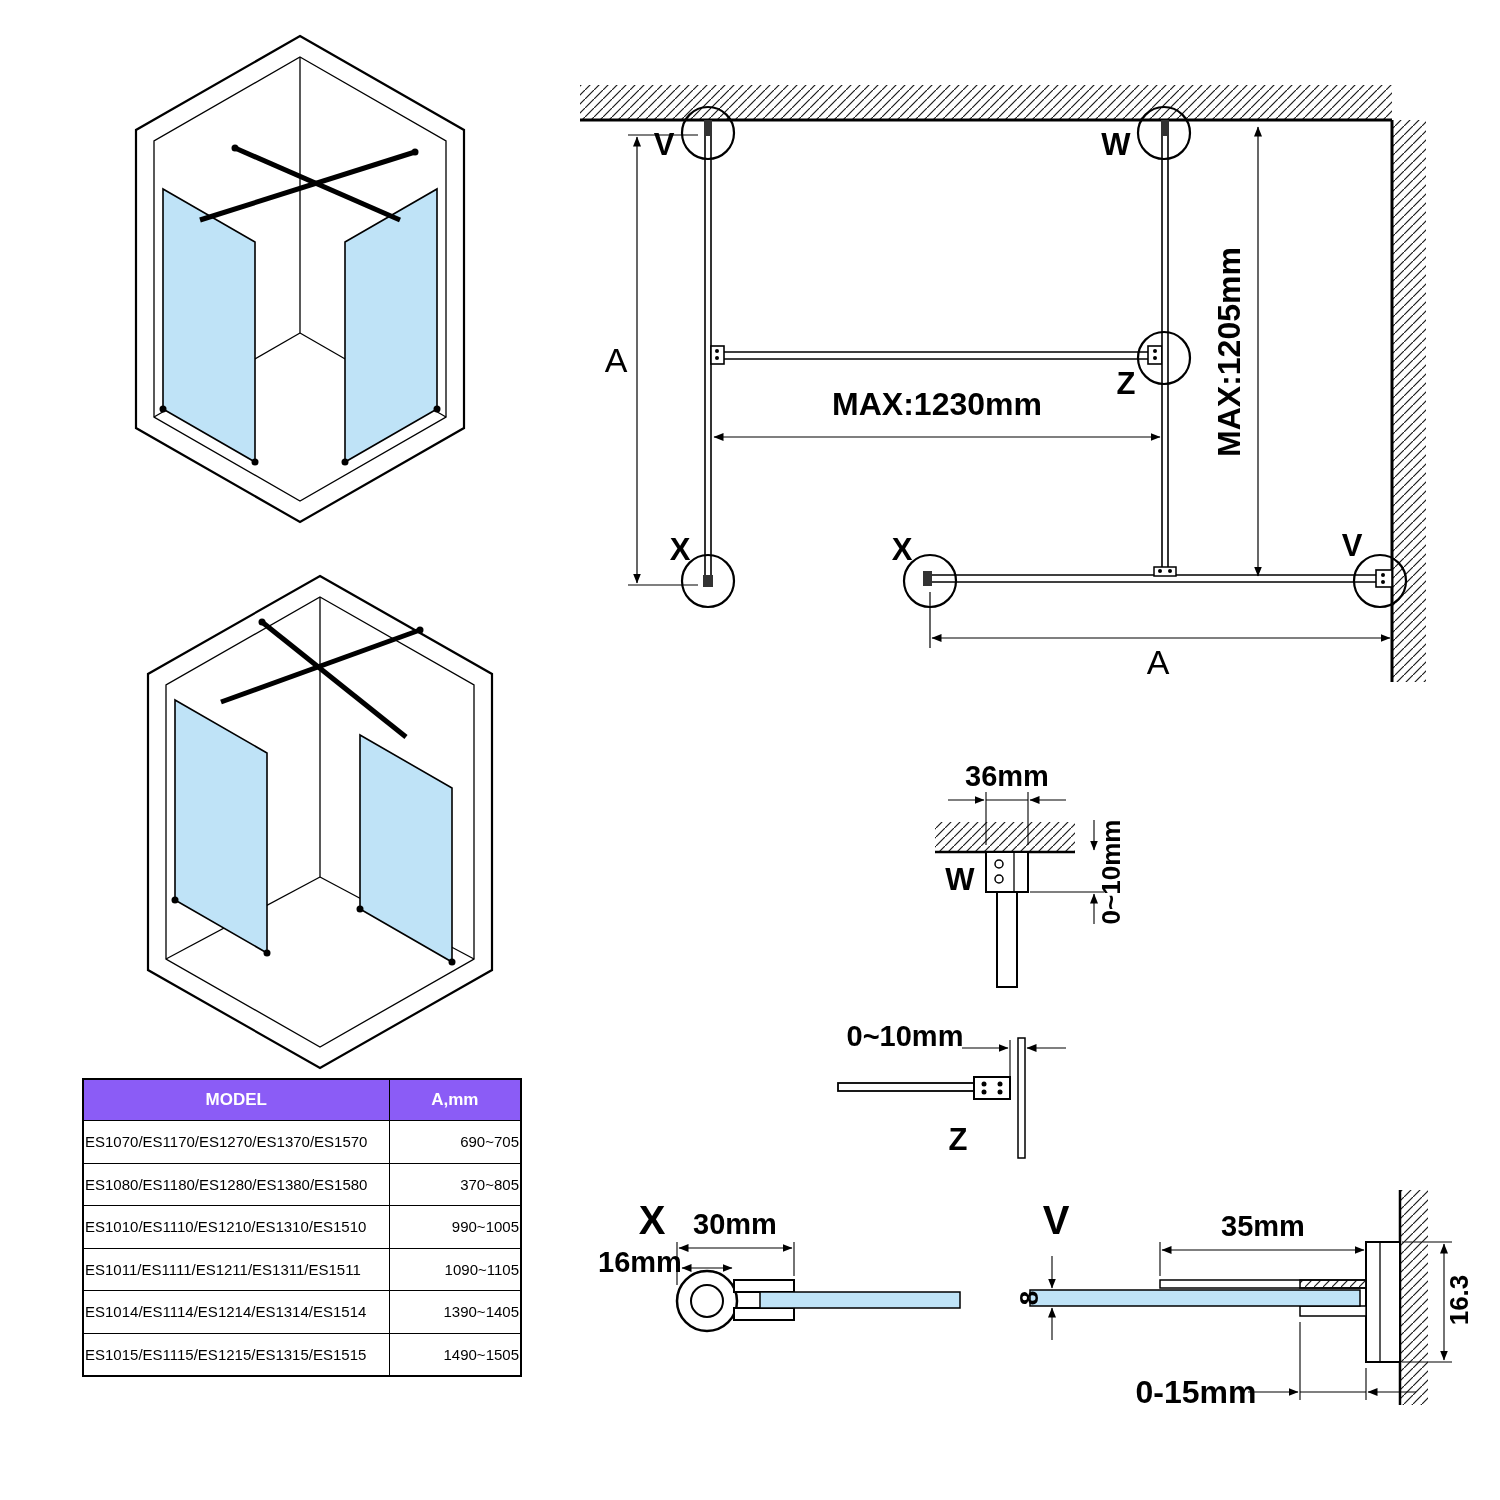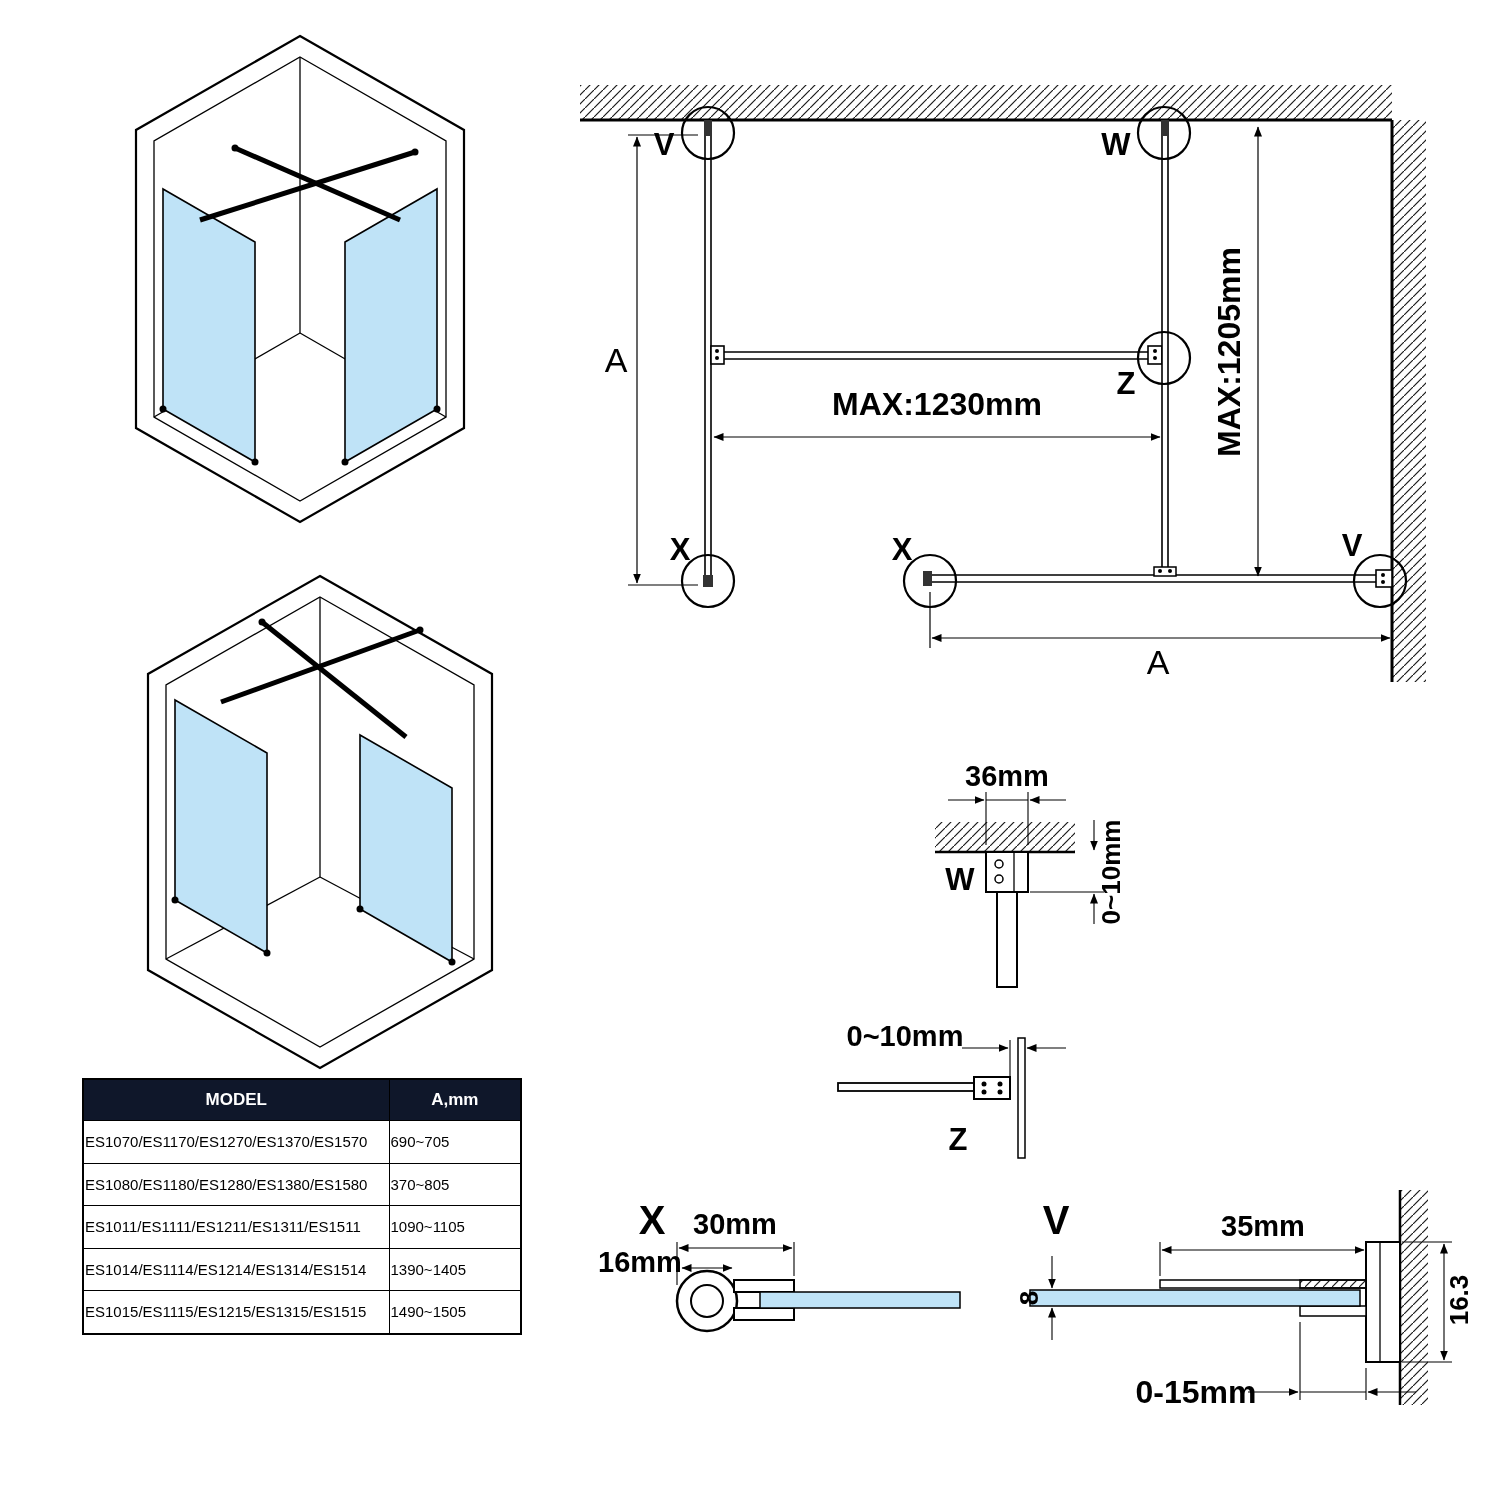--- a/index.html
+++ b/index.html
@@ -10,24 +10,24 @@
   .dim-big   { font-size:32px; font-weight:bold; }
   .dim-label { font-size:29px; font-weight:bold; }
   .dim-sm    { font-size:26px; font-weight:bold; }
   .axis-label{ font-size:34px; font-weight:400; }
   .big-label { font-size:40px; font-weight:bold; }
 
   .model-table { position:absolute; left:82px; top:1078px; width:438px; }
   .model-table table { border-collapse:collapse; width:100%; table-layout:fixed;
                        border:2.5px solid #000; }
   .model-table th, .model-table td { border:1.6px solid #000; }
-  .model-table thead th { background:#0f172a; color:#fff; font-size:17px; font-weight:bold; height:38px; }
+  .model-table thead th { background:#8b5cf6; color:#fff; font-size:17px; font-weight:bold; height:38px; }
   .model-table td { height:39.5px; font-size:15px; color:#000; }
   .model-table td.model { text-align:left; }
-  .model-table td.aval  { text-align:left; }
+  .model-table td.aval  { text-align:right; }
 </style>
 </head>
 <body>
 
 <div class="canvas">
 
 <svg width="1500" height="1500" viewBox="0 0 1500 1500">
   <defs>
     <pattern id="hatch" width="9" height="9" patternUnits="userSpaceOnUse">
       <line x1="0" y1="9" x2="9" y2="0" stroke="#1a1a1a" stroke-width="1.2"></line>
@@ -265,20 +265,24 @@
     <tbody>
       <tr>
             <td class="model">ES1070/ES1170/ES1270/ES1370/ES1570</td>
             <td class="aval">690~705</td>
           </tr>
       <tr>
             <td class="model">ES1080/ES1180/ES1280/ES1380/ES1580</td>
             <td class="aval">370~805</td>
           </tr>
       <tr>
+            <td class="model">ES1010/ES1110/ES1210/ES1310/ES1510</td>
+            <td class="aval">990~1005</td>
+          </tr>
+      <tr>
             <td class="model">ES1011/ES1111/ES1211/ES1311/ES1511</td>
             <td class="aval">1090~1105</td>
           </tr>
       <tr>
             <td class="model">ES1014/ES1114/ES1214/ES1314/ES1514</td>
             <td class="aval">1390~1405</td>
           </tr>
       <tr>
             <td class="model">ES1015/ES1115/ES1215/ES1315/ES1515</td>
             <td class="aval">1490~1505</td>

